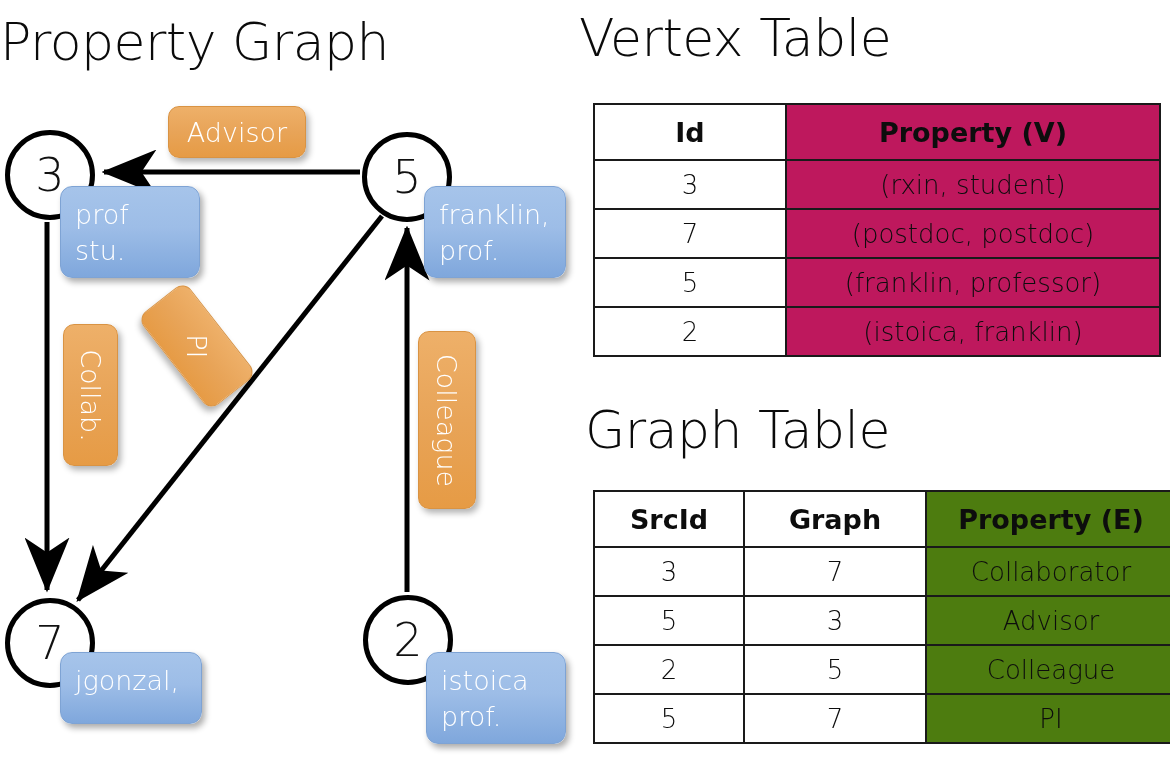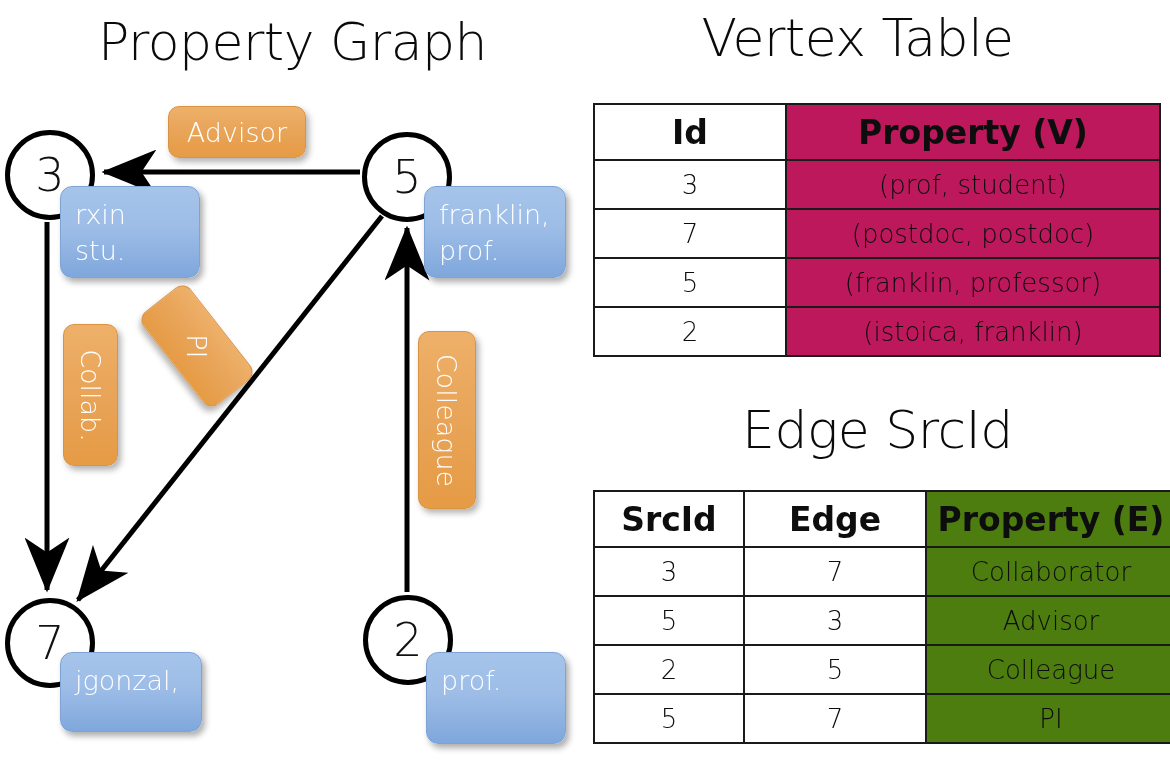--- a/index.html
+++ b/index.html
@@ -19,24 +19,24 @@
 
   
   .section-title {
     position: absolute;
     font-family: "DejaVu Sans", sans-serif;
     font-weight: 300;
     font-size: 52px;
     letter-spacing: -0.5px;
     color: #0a0a0a;
     white-space: nowrap;
-    text-align: center;
+    text-align: left;
   }
   #title-property-graph { left: 0;   top: 12px;  width: 585px; }
-  #title-vertex-table   { left: 565px; top: 8px;  width: 585px; }
+  #title-vertex-table   { left: 579px; top: 8px;  width: 585px; }
   #title-edge-table     { left: 585px; top: 400px; width: 585px; }
 
   
   #graph-panel {
     position: absolute;
     left: 0; top: 0;
     width: 585px; height: 760px;
   }
   #graph-edges {
     position: absolute;
@@ -78,21 +78,21 @@
     font-family: "DejaVu Sans", sans-serif;
     font-weight: 300;
     font-size: 27px;
     line-height: 1.35;
     padding: 10px 14px;
     box-sizing: border-box;
     z-index: 8;
   }
   #prop-rxin     { left: 60px;  top: 186px; width: 140px; height: 92px; }
   #prop-franklin { left: 424px; top: 186px; width: 142px; height: 92px; }
-  #prop-jgonzal  { left: 60px;  top: 652px; width: 142px; height: 80px; }
+  #prop-jgonzal  { left: 60px;  top: 652px; width: 142px; height: 72px; }
   #prop-istoica  { left: 426px; top: 652px; width: 140px; height: 92px; }
 
   
   .edge-label-box {
     position: absolute;
     border-radius: 11px;
     background: linear-gradient(to bottom, #eeb069 0%, #e8a458 50%, #e69b45 100%);
     border: 1px solid #d99343;
     box-shadow: 3px 4px 6px rgba(0,0,0,0.30);
     color: #ffffff;
@@ -142,41 +142,41 @@
     font-weight: 300;
     font-size: 26px;
     color: #0d0d0d;
     padding: 0;
     height: 47px;
     overflow: hidden;
     white-space: nowrap;
   }
   .data-table th {
     font-weight: 700;
-    font-size: 33px;
+    font-size: 27px;
     height: 54px;
   }
 
   #vertex-table { left: 593px; top: 103px; width: 568px; }
   #vertex-table .col-id   { width: 190px; background: #ffffff; }
   #vertex-table .col-prop { background: #be185d; }
 
   #edge-table { left: 593px; top: 490px; width: 584px; }
   #edge-table .col-src  { width: 148px; background: #ffffff; }
   #edge-table .col-dst  { width: 180px; background: #ffffff; }
   #edge-table .col-prop { background: #4d7c0f; }
 </style>
 </head>
 <body>
 
 <div class="section-title" id="title-property-graph">Property Graph</div>
 
 <div class="section-title" id="title-vertex-table">Vertex Table</div>
 
-<div class="section-title" id="title-edge-table">Edge SrcId</div>
+<div class="section-title" id="title-edge-table">Graph Table</div>
 
 <div id="graph-panel">
 
   <svg id="graph-edges" viewBox="0 0 585 760">
     <defs>
       <marker id="arrowhead" markerWidth="11" markerHeight="9" refX="10.5" refY="4.5" orient="auto" markerUnits="strokeWidth">
         <path d="M0,0 L11,4.5 L0,9 L3,4.5 Z" fill="#000"></path>
       </marker>
     </defs>
 
@@ -196,31 +196,32 @@
     <span>5</span>
   </div>
   <div class="vertex-node" id="node-7">
     <span>7</span>
   </div>
   <div class="vertex-node" id="node-2">
     <span>2</span>
   </div>
 
   <div class="prop-box" id="prop-rxin">
-    <div>rxin</div>
+    <div>prof</div>
     <div>stu.</div>
   </div>
   <div class="prop-box" id="prop-franklin">
     <div>franklin,</div>
     <div>prof.</div>
   </div>
   <div class="prop-box" id="prop-jgonzal">
     <div>jgonzal,</div>
   </div>
   <div class="prop-box" id="prop-istoica">
+    <div>istoica</div>
     <div>prof.</div>
   </div>
 
   <div class="edge-label-box" id="edge-label-advisor">
     <span class="flat-text">Advisor</span>
   </div>
   <div class="edge-label-box" id="edge-label-collab">
     <span class="rot-text">Collab.</span>
   </div>
   <div class="edge-label-box" id="edge-label-pi">
@@ -234,42 +235,42 @@
 <table class="data-table" id="vertex-table">
   <thead>
     <tr>
       <th class="col-id">Id</th>
       <th class="col-prop">Property (V)</th>
     </tr>
   </thead>
   <tbody>
     <tr>
       <td class="col-id">3</td>
-      <td class="col-prop">(prof, student)</td>
+      <td class="col-prop">(rxin, student)</td>
     </tr>
     <tr>
       <td class="col-id">7</td>
       <td class="col-prop">(postdoc, postdoc)</td>
     </tr>
     <tr>
       <td class="col-id">5</td>
       <td class="col-prop">(franklin, professor)</td>
     </tr>
     <tr>
       <td class="col-id">2</td>
       <td class="col-prop">(istoica, franklin)</td>
     </tr>
   </tbody>
 </table>
 
 <table class="data-table" id="edge-table">
   <thead>
     <tr>
       <th class="col-src">SrcId</th>
-      <th class="col-dst">Edge</th>
+      <th class="col-dst">Graph</th>
       <th class="col-prop">Property (E)</th>
     </tr>
   </thead>
   <tbody>
     <tr>
       <td class="col-src">3</td>
       <td class="col-dst">7</td>
       <td class="col-prop">Collaborator</td>
     </tr>
     <tr>

